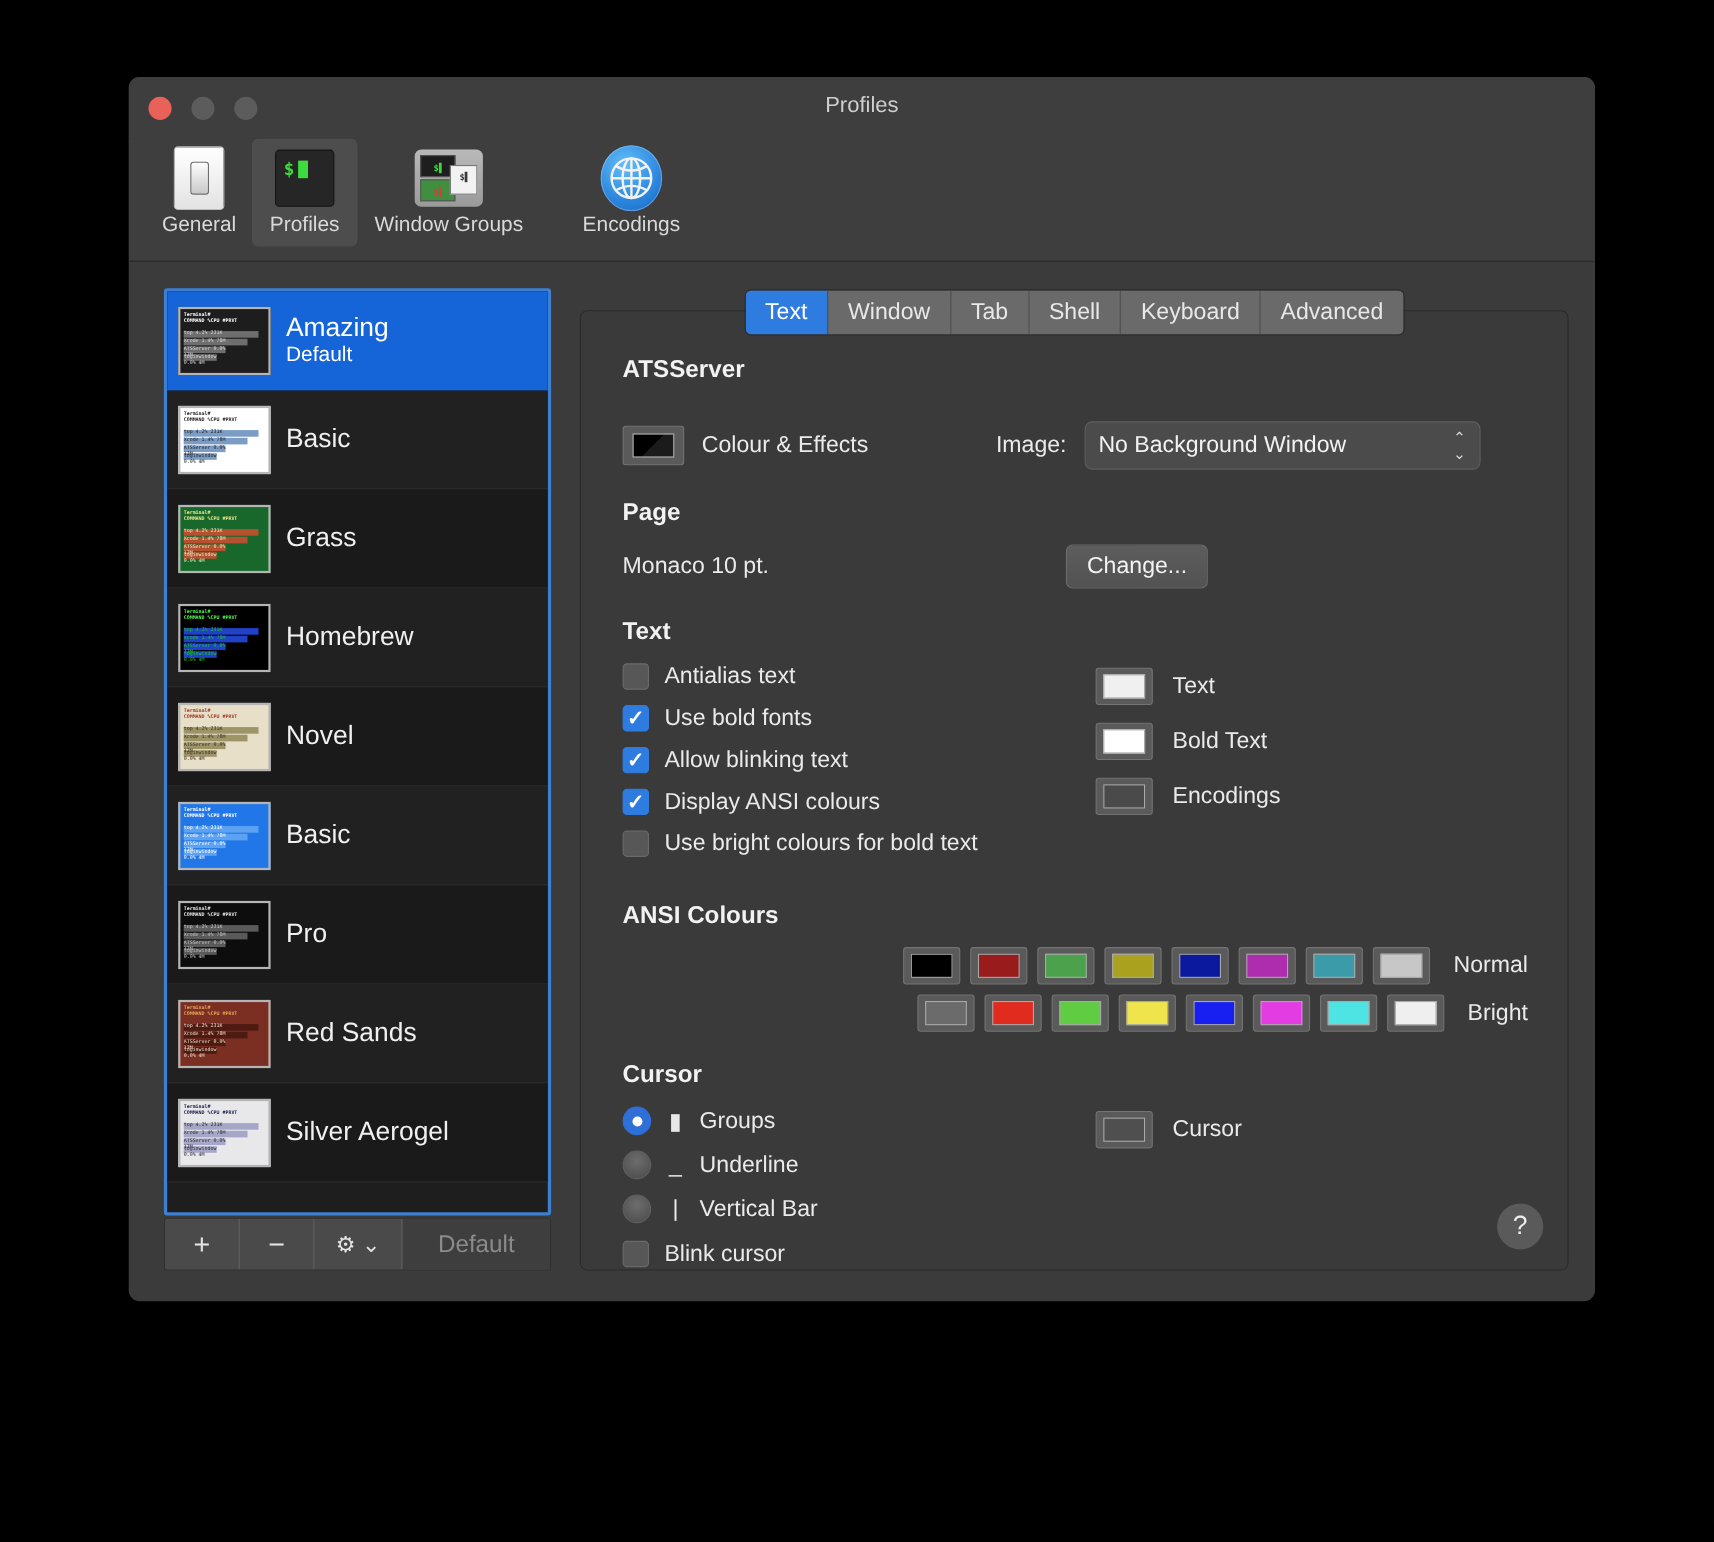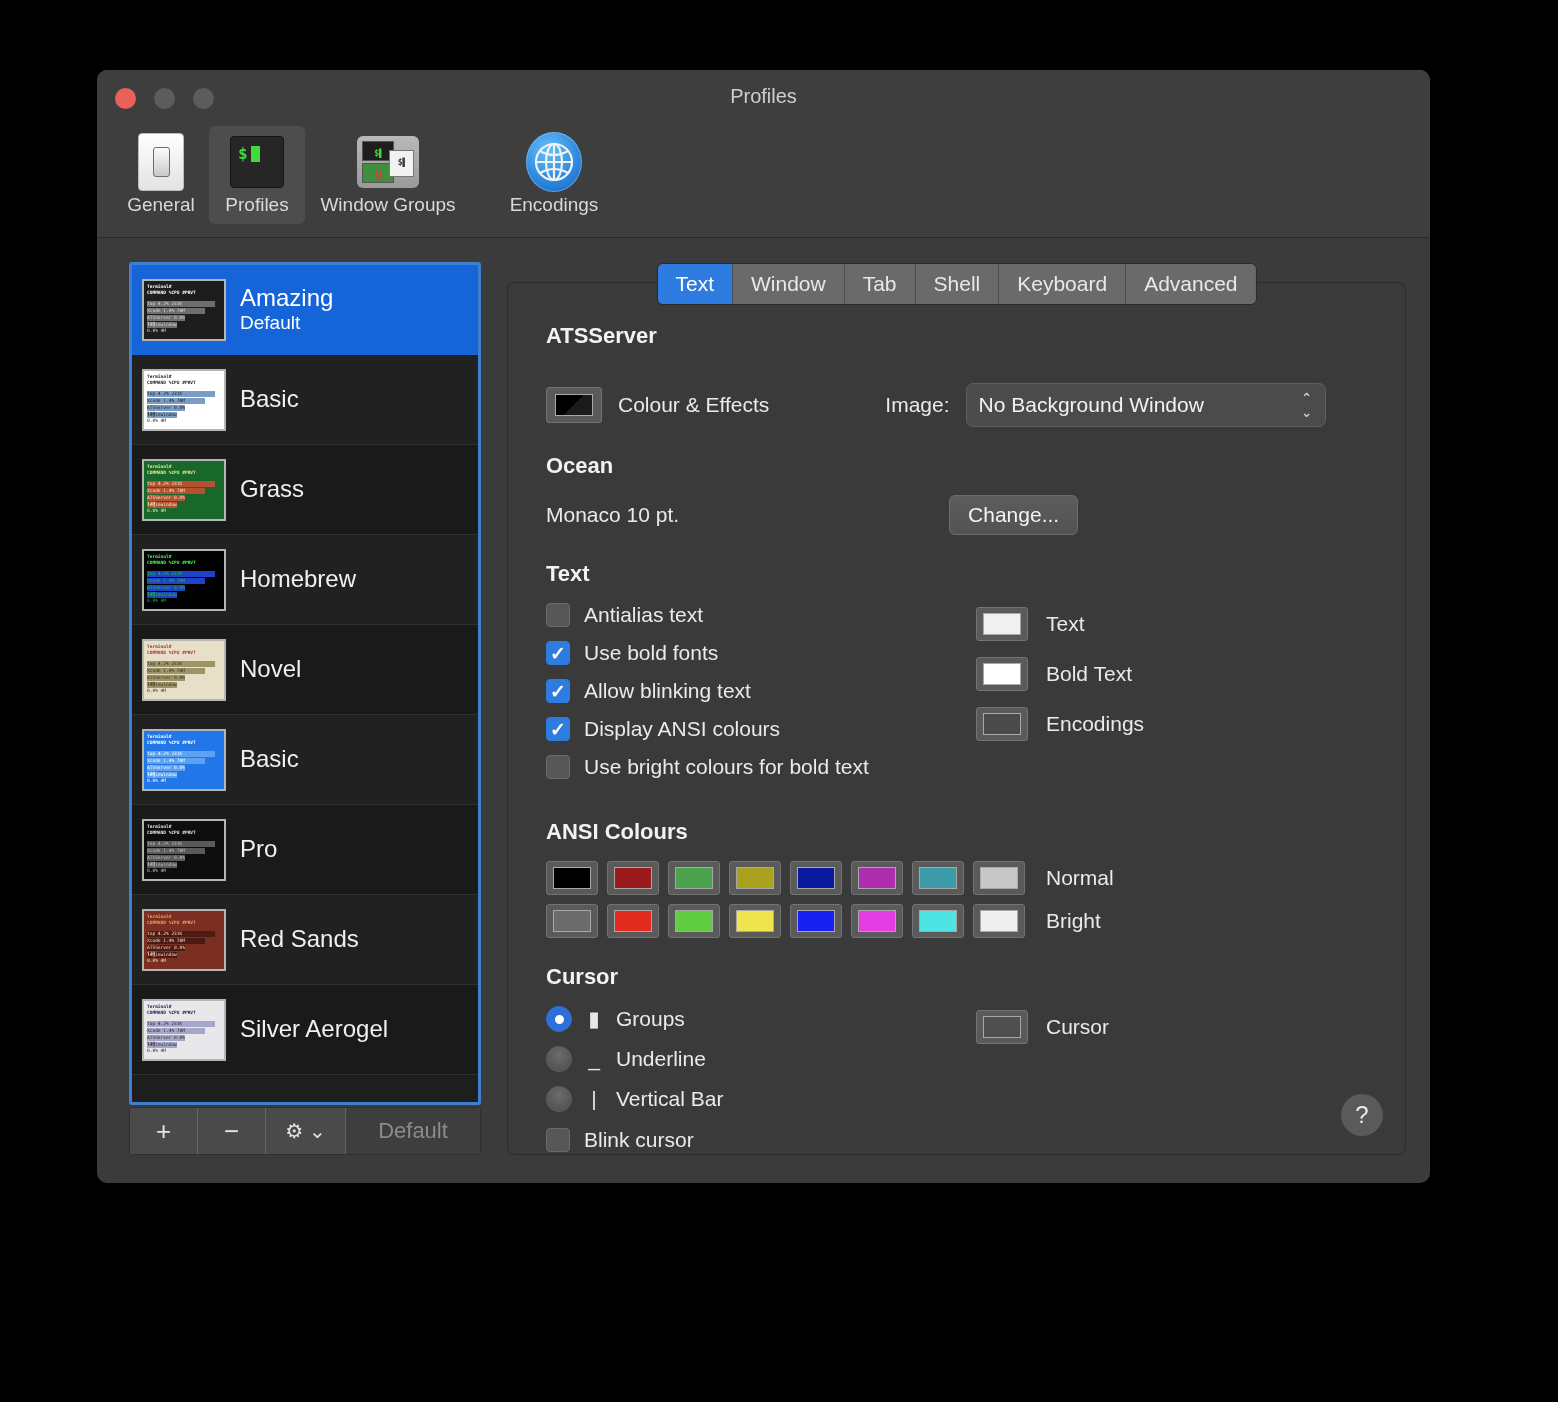--- a/index.html
+++ b/index.html
@@ -7,21 +7,21 @@
     margin: 0; padding: 0;
     width: 1558px; height: 1402px;
     background: #000;
     font-family: "Liberation Sans", sans-serif;
     overflow: hidden;
   }
 
   
   #window {
     position: absolute;
-    left: 97px; top: 70px;
+    left: 117px; top: 70px;
     width: 1333px; height: 1113px;
     background: #3b3b3b;
     border-radius: 10px;
     box-shadow: 0 12px 40px rgba(0,0,0,.7);
     overflow: hidden;
   }
 
   
   #titlebar {
     position: relative;
@@ -228,21 +228,21 @@
     width: 26px; height: 26px; border-radius: 50%; flex: none;
     background: radial-gradient(circle at 50% 35%, #6d6d6d, #4a4a4a);
     border: 1px solid #606060;
     display: flex; align-items: center; justify-content: center;
   }
   .rdot.on { background: #2f6fd8; border-color: #2f6fd8; }
   .rdot.on::after { content: ""; width: 9px; height: 9px; border-radius: 50%; background: #fff; }
   .cglyph { width: 20px; text-align: center; color: #e8e8e8; font-size: 21px; }
 
   
-  .ansi-row { display: flex; align-items: center; gap: 9px; margin-bottom: 9px; }
+  .ansi-row { display: flex; align-items: center; gap: 9px; margin-bottom: 9px; justify-content: flex-end; }
   .ansi-row .lbl { margin-left: 12px; }
 
   .two-col { display: flex; }
   .col-l { width: 430px; }
   .col-r { padding-top: 4px; }
   .swatch-row { display: flex; align-items: center; gap: 18px; margin-bottom: 16px; }
 
   #help {
     position: absolute; right: 22px; bottom: 18px;
     width: 42px; height: 42px; border-radius: 50%;
@@ -476,21 +476,21 @@
             <span>No Background Window</span>
             <span class="chev">
                 <span>⌃</span>
                 <span>⌄</span>
               </span>
           </span>
         </div>
       </div>
 
       <div class="sect">
-        <div class="sect-title">Ocean</div>
+        <div class="sect-title">Page</div>
         <div class="row">
           <span class="lbl">Monaco 10 pt.</span>
           <span class="btn" style="margin-left:270px;">Change...</span>
         </div>
       </div>
 
       <div class="sect">
         <div class="sect-title">Text</div>
         <div class="two-col">
           <div class="col-l">

